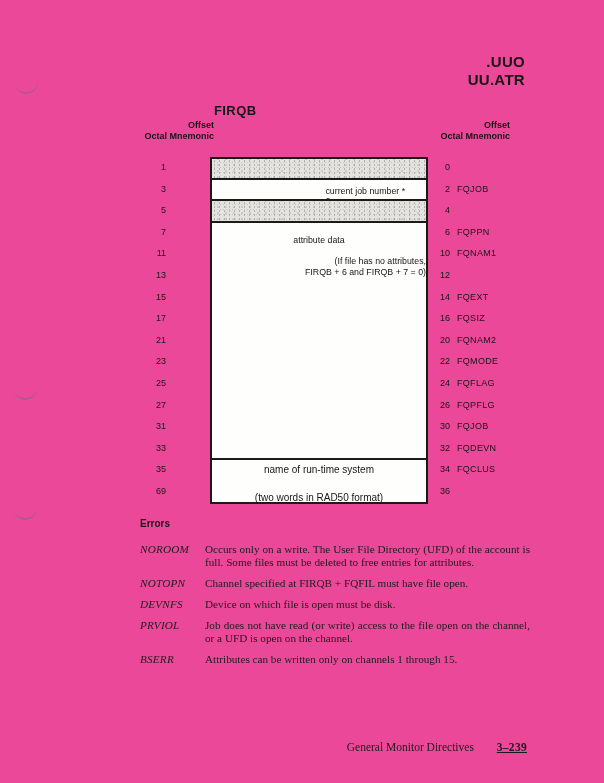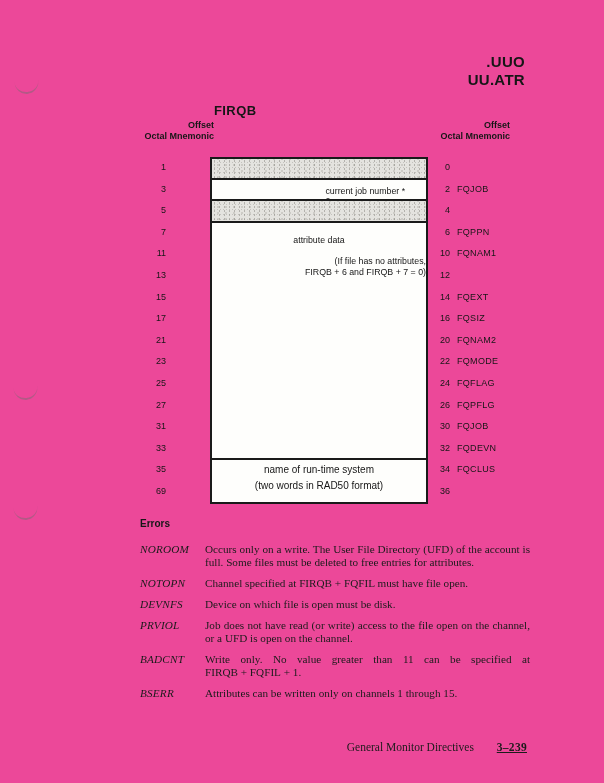--- a/index.html
+++ b/index.html
@@ -47,21 +47,21 @@
   .bxB{top:20.6px;height:23.6px;display:flex;padding:16px;gap:16px;}
   .bxB .half{box-sizing:border-box;height:100%;}
   .bxB .half.res{width:49%;border-right:2px solid #1a1a1a;}
   .bxB .half.txt{width:51%;display:flex;align-items:center;justify-content:center;font-size:8.8px;}
   .bxC{top:42.2px;height:23.6px;}
   .bxD{top:63.8px;height:239.6px;text-align:center;font-size:8.8px;}
   .bxD .t1{margin-top:12px;}
   .bxD .t2{margin-top:11px;line-height:11.5px;text-align:right;}
   .bxE{top:301.4px;height:45.2px;text-align:center;font-size:10px;}
   .bxE .t1{margin-top:4px;}
-  .bxE .t3{margin-top:5px;}
+  .bxE .t3{margin-top:17px;}
 
   .errors-heading{position:absolute;left:140px;top:518px;font-size:10px;font-weight:bold;}
 
   .errors-list{position:absolute;left:140px;top:543px;width:390px;
     font-family:"Liberation Serif",serif;font-size:11.2px;line-height:13px;color:#1b1b1b;}
   .err{display:flex;margin-bottom:8px;}
   .err .code{flex:0 0 65px;width:65px;letter-spacing:.2px;font-style:italic;}
   .err .desc{flex:1;text-align:justify;}
 
   .footer{position:absolute;top:741px;right:77px;
@@ -248,24 +248,20 @@
       <div class="err">
         <span class="code">DEVNFS</span>
         <span class="desc">Device on which file is open must be disk.</span>
       </div>
 
       <div class="err">
         <span class="code">PRVIOL</span>
         <span class="desc">Job does not have read (or write) access to the file open on the channel, or a UFD is open on the channel.</span>
       </div>
 
-      <div class="err">
-        <span class="code">BADCNT</span>
-        <span class="desc">Write only. No value greater than 11 can be specified at FIRQB&nbsp;+&nbsp;FQFIL&nbsp;+&nbsp;1.</span>
-      </div>
 
       <div class="err">
         <span class="code">BSERR</span>
         <span class="desc">Attributes can be written only on channels 1 through 15.</span>
       </div>
     </div>
 
   <div class="footer">
     <span class="sect">General Monitor Directives</span>
     <span class="pageno">3–239</span>

